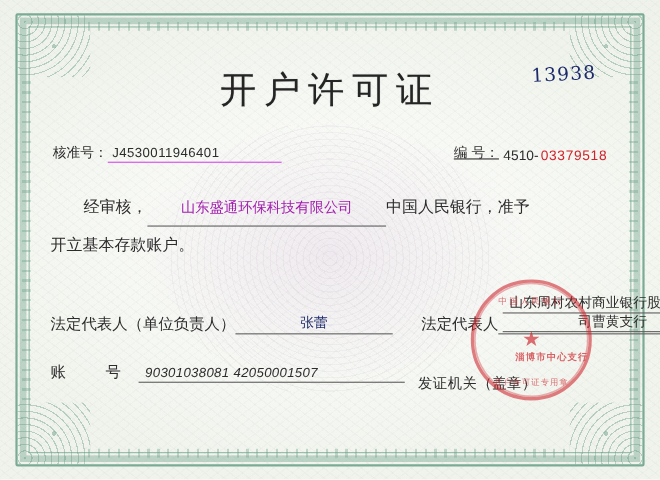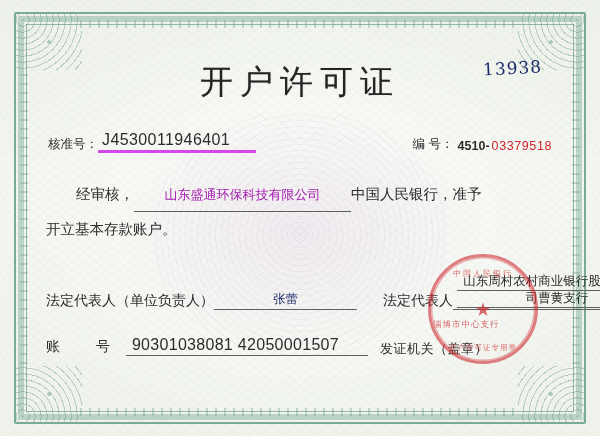--- a/index.html
+++ b/index.html
@@ -136,29 +136,29 @@
     display: flex;
     justify-content: space-between;
     align-items: flex-end;
     margin-top: 26px;
     font-size: 12.5px;
     padding: 0 8px;
   }
   .verify-no { display: flex; align-items: flex-end; }
   .verify-no .lbl { white-space: nowrap; }
   .verify-no .val {
-    border-bottom: 3px solid #d946ef;
+    border-bottom: 1px solid #d946ef;
     min-width: 150px;
     padding: 0 4px 1px 4px;
-    font-size: 16px;
+    font-size: 12px;
     letter-spacing: .4px;
   }
   .bank-no { display: flex; align-items: flex-end; }
-  .bank-no .lbl { white-space: nowrap; }
-  .bank-no .prefix { padding-left: 4px; font-weight: bold; }
+  .bank-no .lbl { white-space: nowrap; text-decoration: underline; }
+  .bank-no .prefix { padding-left: 4px; }
   .bank-no .red {
     color: #d0232b;
     letter-spacing: .6px;
     padding-left: 2px;
   }
 
   .para {
     margin-top: 26px;
     font-size: 14.5px;
     line-height: 30px;
@@ -207,22 +207,23 @@
     align-items: flex-end;
     margin-top: 26px;
     padding: 0 6px;
     font-size: 14px;
   }
   .acct-row .label { letter-spacing: 16px; white-space: nowrap; }
   .acct-row .value {
     border-bottom: 1px solid #5f5f5f;
     padding: 0 6px 1px 6px;
     min-width: 230px;
-    font-size: 16px;
+    font-size: 12px;
     letter-spacing: .3px;
+    font-style: italic;
   }
 
   .issuer {
     position: absolute;
     right: 16px;
     bottom: 40px;
     text-align: center;
     font-size: 13px;
     line-height: 26px;
     width: 220px;
@@ -260,24 +261,25 @@
     color: rgba(206,36,44,0.85);
     font-size: 8px;
     letter-spacing: 2px;
   }
   .seal .seal-top-text { top: 11px; }
   .seal .seal-bottom-text { bottom: 8px; letter-spacing: 1px; font-size: 7.5px; }
   .seal .seal-mid-text {
     position: absolute;
     left: 2px; right: 0;
     top: 62px;
-    text-align: left;
+    text-align: right;
     color: rgba(206,36,44,0.9);
     font-size: 8.5px;
     letter-spacing: 1px;
+    font-weight: bold;
   }
 
   .handwriting {
     font-family: "DejaVu Serif", "Liberation Serif", serif;
     color: #1c2a6b;
   }
 </style>
 </head>
 <body>
 

